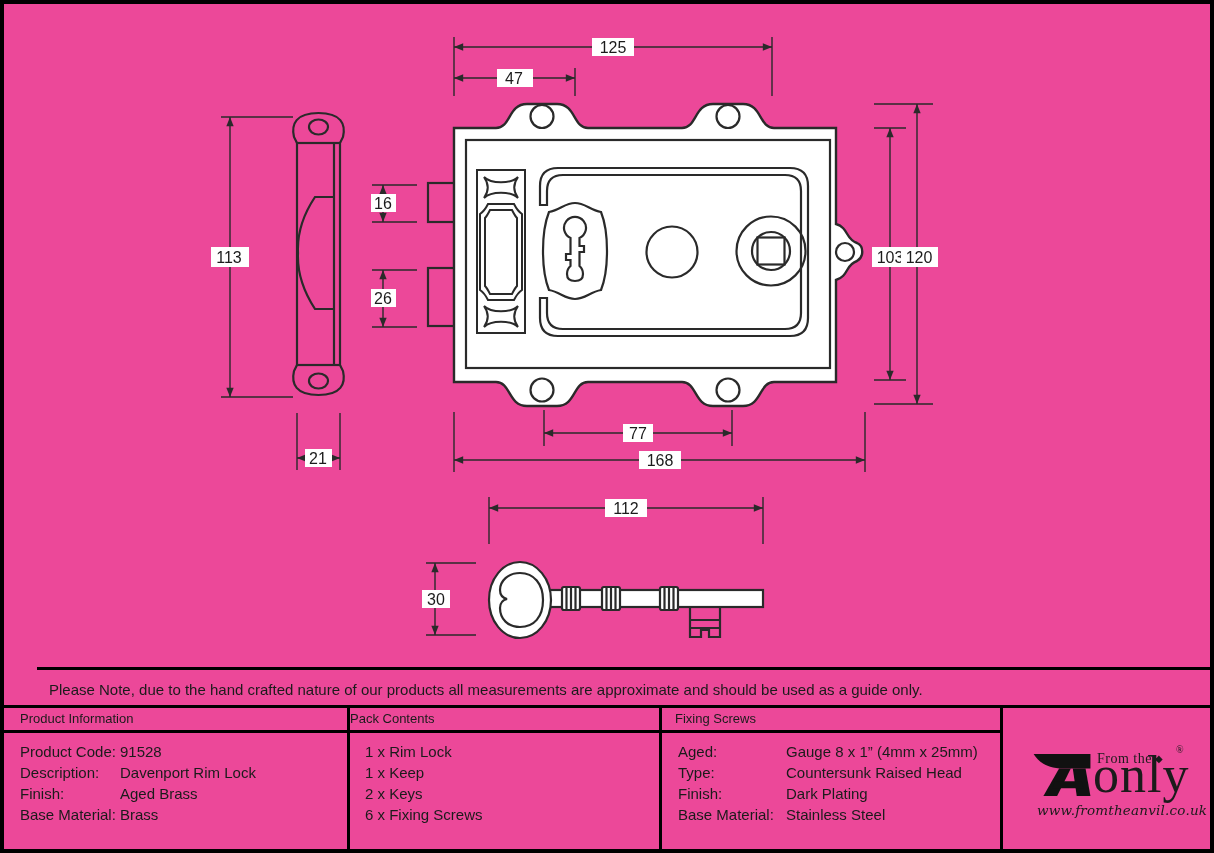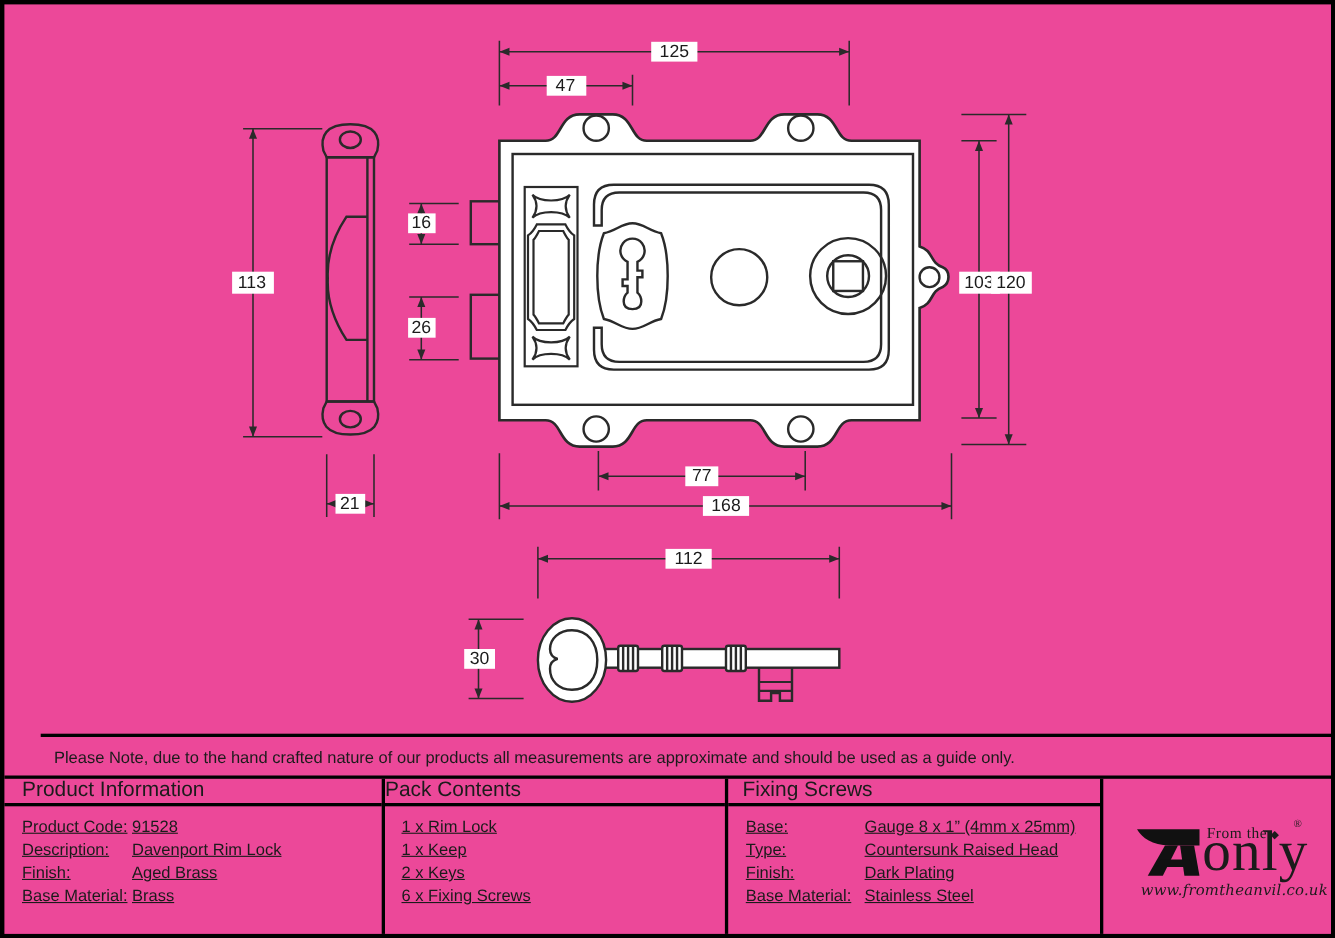--- a/index.html
+++ b/index.html
@@ -12,25 +12,25 @@
   .note-row{position:absolute;left:4px;top:667px;width:1206px;height:38px;border-top:3px solid #000;
             box-sizing:border-box;margin-left:33px;}
   .note-row .txt{padding:11px 0 0 12px;font-size:15px;}
   .spec{position:absolute;left:4px;top:705px;width:1206px;height:144px;border-top:3px solid #000;
         box-sizing:border-box;display:flex;}
   .col{box-sizing:border-box;height:100%;position:relative;}
   .col1{width:343px;}
   .col2{width:312px;border-left:3px solid #000;}
   .col3{width:341px;border-left:3px solid #000;}
   .col4{width:210px;border-left:3px solid #000;}
-  .col-header{height:22px;line-height:22px;border-bottom:3px solid #000;font-size:19px;}
+  .col-header{height:22px;line-height:22px;border-bottom:3px solid #000;font-size:13px;}
   .col1 .col-header{padding-left:16px;}
   .col2 .col-header{}
   .col3 .col-header{padding-left:13px;}
-  .col-body{padding-top:8px;font-size:15px;line-height:21px;text-decoration:underline;}
+  .col-body{padding-top:8px;font-size:15px;line-height:21px;}
   .kv{display:flex;}
   .col1 .k{width:116px;padding-left:16px;box-sizing:border-box;}
   .col3 .k{width:124px;padding-left:16px;box-sizing:border-box;}
   .col2 .item{padding-left:15px;}
   
   .logo-anvil-svg{position:absolute;left:30px;top:41px;}
   .logo-from{position:absolute;left:94px;top:43px;font-family:"Liberation Serif",serif;
              font-size:14px;letter-spacing:0.5px;}
   .logo-diamond{position:absolute;left:152px;top:45px;font-size:10px;}
   .logo-reg{position:absolute;left:173px;top:36px;font-family:"Liberation Serif",serif;font-size:10px;}
@@ -218,21 +218,21 @@
         <div class="item">1 x Keep</div>
         <div class="item">2 x Keys</div>
         <div class="item">6 x Fixing Screws</div>
       </div>
     </div>
 
     <div class="col col3">
       <div class="col-header">Fixing Screws</div>
       <div class="col-body">
         <div class="kv">
-          <span class="k">Base:</span>
+          <span class="k">Aged:</span>
           <span class="v">Gauge 8 x 1” (4mm x 25mm)</span>
         </div>
         <div class="kv">
           <span class="k">Type:</span>
           <span class="v">Countersunk Raised Head</span>
         </div>
         <div class="kv">
           <span class="k">Finish:</span>
           <span class="v">Dark Plating</span>
         </div>

